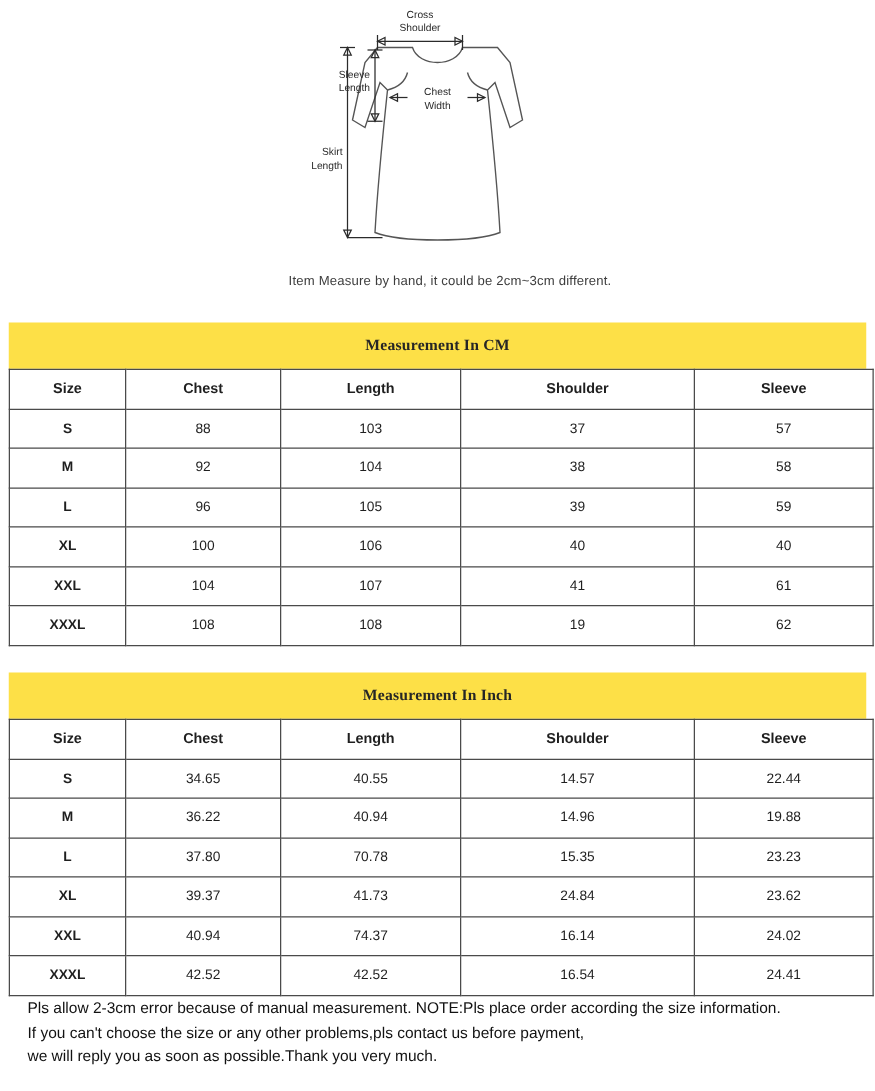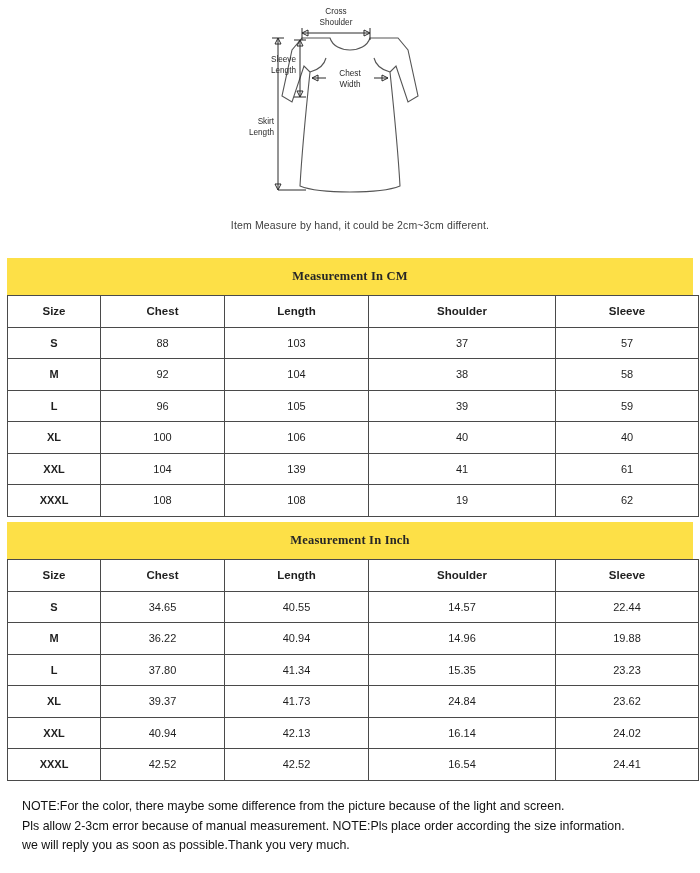--- a/index.html
+++ b/index.html
@@ -40,21 +40,21 @@
     letter-spacing: 0.15px;
   }
 
   
   .size-table-block {
     position: absolute;
     left: 7px;
     width: 686px;
   }
   #cm-table-block { top: 258px; }
-  #inch-table-block { top: 522px; }
+  #inch-table-block { top: 538px; }
 
   .table-banner {
     height: 37px;
     line-height: 37px;
     background: #fde047;
     text-align: center;
     font-size: 12.5px;
     font-weight: bold;
     color: #262626;
     letter-spacing: 0.2px;
@@ -214,21 +214,21 @@
       <tr>
         <td class="size-cell">XL</td>
         <td>100</td>
         <td>106</td>
         <td>40</td>
         <td>40</td>
       </tr>
       <tr>
         <td class="size-cell">XXL</td>
         <td>104</td>
-        <td>139</td>
+        <td>107</td>
         <td>41</td>
         <td>61</td>
       </tr>
       <tr>
         <td class="size-cell">XXXL</td>
         <td>108</td>
         <td>108</td>
         <td>19</td>
         <td>62</td>
       </tr>
@@ -257,46 +257,46 @@
       <tr>
         <td class="size-cell">M</td>
         <td>36.22</td>
         <td>40.94</td>
         <td>14.96</td>
         <td>19.88</td>
       </tr>
       <tr>
         <td class="size-cell">L</td>
         <td>37.80</td>
-        <td>41.34</td>
+        <td>70.78</td>
         <td>15.35</td>
         <td>23.23</td>
       </tr>
       <tr>
         <td class="size-cell">XL</td>
         <td>39.37</td>
         <td>41.73</td>
         <td>24.84</td>
         <td>23.62</td>
       </tr>
       <tr>
         <td class="size-cell">XXL</td>
         <td>40.94</td>
-        <td>42.13</td>
+        <td>74.37</td>
         <td>16.14</td>
         <td>24.02</td>
       </tr>
       <tr>
         <td class="size-cell">XXXL</td>
         <td>42.52</td>
         <td>42.52</td>
         <td>16.54</td>
         <td>24.41</td>
       </tr>
     </tbody>
   </table>
 </div>
 
 <div id="notes-block">
-  <div class="note-line">NOTE:For the color, there maybe some difference from the picture because of the light and screen.</div>
   <div class="note-line">Pls allow 2-3cm error because of manual measurement. NOTE:Pls place order according the size information.</div>
+  <div class="note-line">If you can't choose the size or any other problems,pls contact us before payment,</div>
   <div class="note-line">we will reply you as soon as possible.Thank you very much.</div>
 </div>
 
 </body></html>

